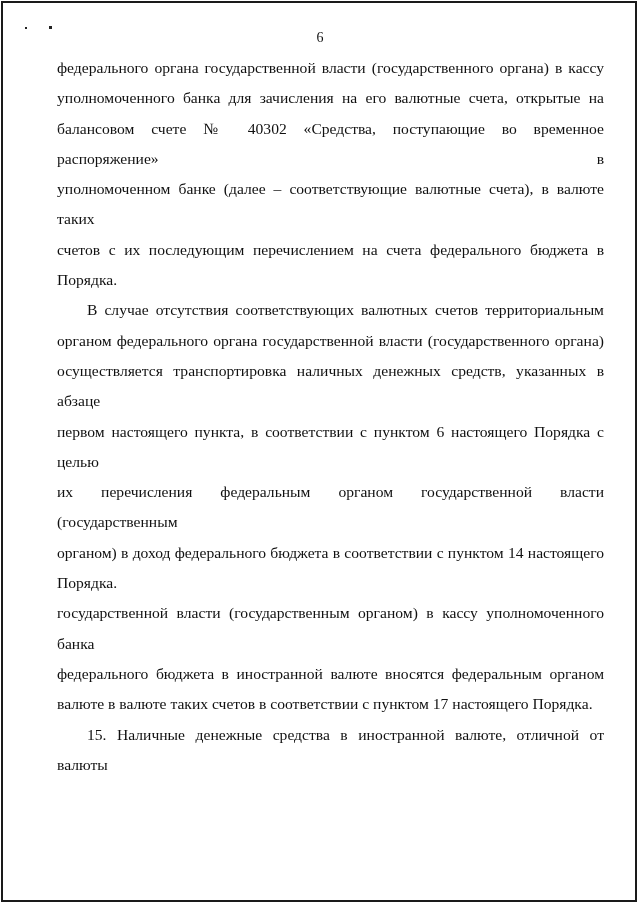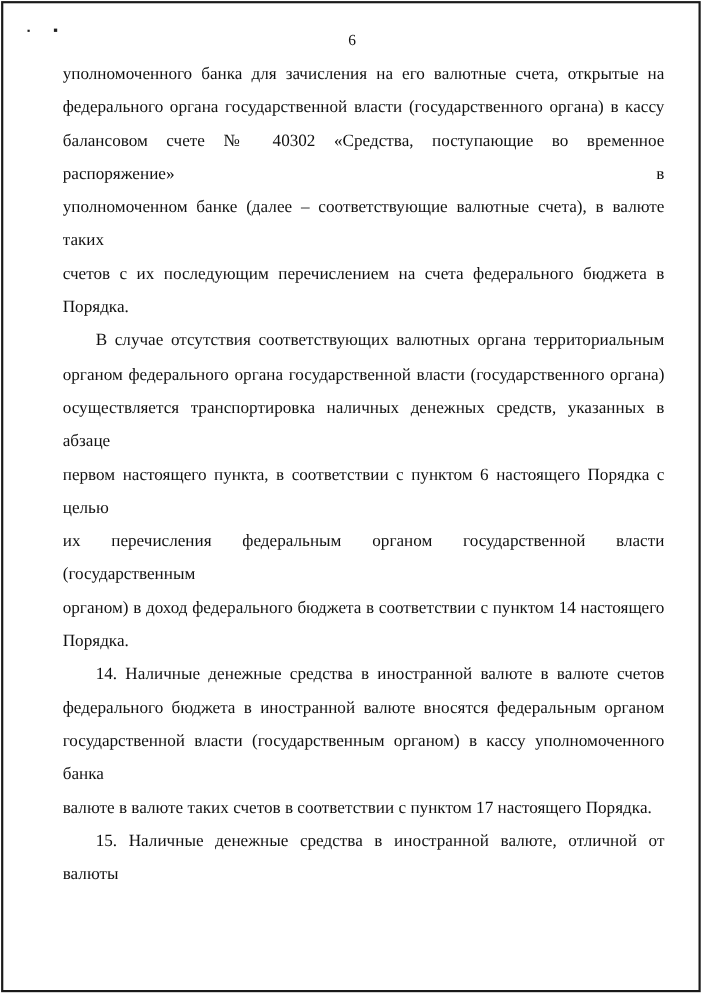--- a/index.html
+++ b/index.html
@@ -29,40 +29,39 @@
 <body>
 
 <div class="page"></div>
 <div class="speck" style="left:25px;top:27px;"></div>
 <div class="speck" style="left:49px;top:26px;width:3px;height:3px;"></div>
 
 <div class="page-number">6</div>
 
 <div class="body-text">
   <p>
+    <span class="line">федерального органа государственной власти (государственного органа) в кассу</span>
     <span class="line">уполномоченного банка для зачисления на его валютные счета, открытые на</span>
-    <span class="line">федерального органа государственной власти (государственного органа) в кассу</span>
     <span class="line">балансовом счете № 40302 «Средства, поступающие во временное распоряжение» в</span>
     <span class="line">уполномоченном банке (далее – соответствующие валютные счета), в валюте таких</span>
     <span class="line">счетов с их последующим перечислением на счета федерального бюджета в</span>
     <span class="line last">Порядка.</span>
   </p>
   <p class="indent">
-    <span class="line" style="text-indent:30px">В случае отсутствия соответствующих валютных органа территориальным</span>
+    <span class="line" style="text-indent:30px">В случае отсутствия соответствующих валютных счетов территориальным</span>
     <span class="line" style="text-indent:0">органом федерального органа государственной власти (государственного органа)</span>
     <span class="line" style="text-indent:0">осуществляется транспортировка наличных денежных средств, указанных в абзаце</span>
     <span class="line" style="text-indent:0">первом настоящего пункта, в соответствии с пунктом 6 настоящего Порядка с целью</span>
     <span class="line" style="text-indent:0">их перечисления федеральным органом государственной власти (государственным</span>
     <span class="line" style="text-indent:0">органом) в доход федерального бюджета в соответствии с пунктом 14 настоящего</span>
     <span class="line last" style="text-indent:0">Порядка.</span>
   </p>
   <p class="indent">
-    <span class="line" style="text-indent:30px">14. Наличные денежные средства в иностранной валюте в валюте счетов</span>
+    <span class="line" style="text-indent:0">государственной власти (государственным органом) в кассу уполномоченного банка</span>
     <span class="line" style="text-indent:0">федерального бюджета в иностранной валюте вносятся федеральным органом</span>
-    <span class="line" style="text-indent:0">государственной власти (государственным органом) в кассу уполномоченного банка</span>
     <span class="line last" style="text-indent:0">валюте в валюте таких счетов в соответствии с пунктом 17 настоящего Порядка.</span>
   </p>
   <p class="indent">
     <span class="line" style="text-indent:30px">15. Наличные денежные средства в иностранной валюте, отличной от валюты</span>
 
   </p>
 
 </div>
 
 </body></html>

